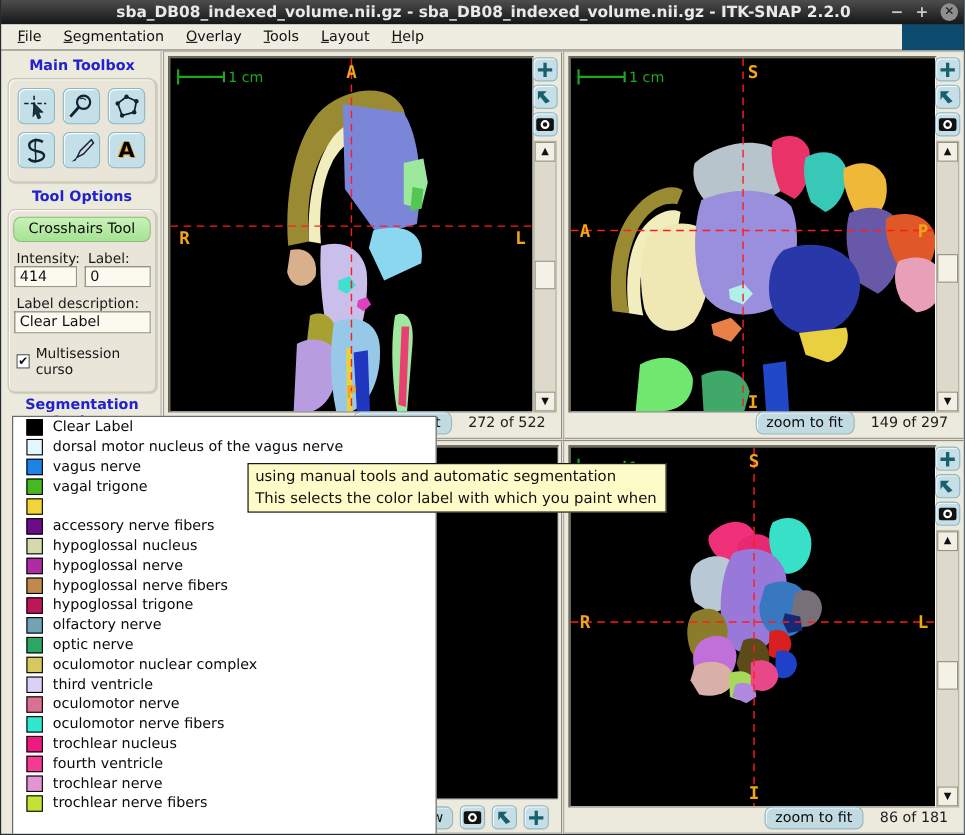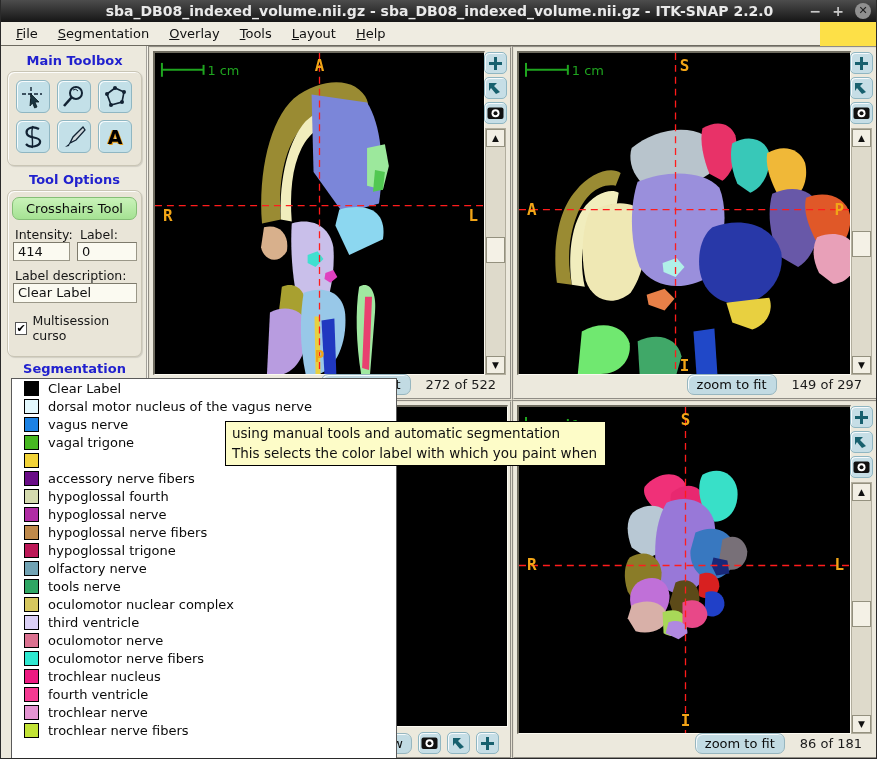--- a/index.html
+++ b/index.html
@@ -1,17 +1,17 @@
 <!DOCTYPE html>
 <html><head>
 <meta charset="utf-8">
 <style>
   * { margin:0; padding:0; box-sizing:border-box; }
   html,body { width:877px; height:759px; font-family:"DejaVu Sans",sans-serif; }
-  .app { position:relative; width:877px; height:759px; background:#fde047; overflow:hidden;
+  .app { position:relative; width:877px; height:759px; background:#0c4a6e; overflow:hidden;
          border-left:1px solid #2a2a2a; border-right:1px solid #2a2a2a; border-bottom:1px solid #2a2a2a; }
 
   
   .titlebar { position:absolute; left:0; top:0; width:877px; height:22px;
               background:linear-gradient(#4d4d4d,#161616); }
   .titlebar .title { display:block; text-align:center; color:#E9E9E9;
                      font-weight:bold; font-size:14px; line-height:22px; }
   .win-controls { position:absolute; right:7px; top:0; height:22px; display:flex; gap:11px; align-items:center; }
   .win-glyph { color:#C9C9C9; font-weight:bold; font-size:14px; line-height:22px; }
   .win-close { width:16px; height:16px; border-radius:50%; background:#8f8f8f; color:#1c1c1c;
@@ -419,41 +419,41 @@
       </div>
     <div class="label-row">
         <span class="swatch" style="background-color: rgb(242, 211, 56);"></span>
       </div>
     <div class="label-row">
         <span class="swatch" style="background-color: rgb(106, 13, 135);"></span>
         <span class="label-text">accessory nerve fibers</span>
       </div>
     <div class="label-row">
         <span class="swatch" style="background-color: rgb(212, 218, 174);"></span>
-        <span class="label-text">hypoglossal fourth</span>
+        <span class="label-text">hypoglossal nucleus</span>
       </div>
     <div class="label-row">
         <span class="swatch" style="background-color: rgb(176, 44, 164);"></span>
         <span class="label-text">hypoglossal nerve</span>
       </div>
     <div class="label-row">
         <span class="swatch" style="background-color: rgb(191, 138, 75);"></span>
         <span class="label-text">hypoglossal nerve fibers</span>
       </div>
     <div class="label-row">
         <span class="swatch" style="background-color: rgb(188, 24, 87);"></span>
         <span class="label-text">hypoglossal trigone</span>
       </div>
     <div class="label-row">
         <span class="swatch" style="background-color: rgb(113, 163, 180);"></span>
         <span class="label-text">olfactory nerve</span>
       </div>
     <div class="label-row">
         <span class="swatch" style="background-color: rgb(46, 166, 99);"></span>
-        <span class="label-text">tools nerve</span>
+        <span class="label-text">optic nerve</span>
       </div>
     <div class="label-row">
         <span class="swatch" style="background-color: rgb(214, 199, 95);"></span>
         <span class="label-text">oculomotor nuclear complex</span>
       </div>
     <div class="label-row">
         <span class="swatch" style="background-color: rgb(219, 208, 246);"></span>
         <span class="label-text">third ventricle</span>
       </div>
     <div class="label-row">

